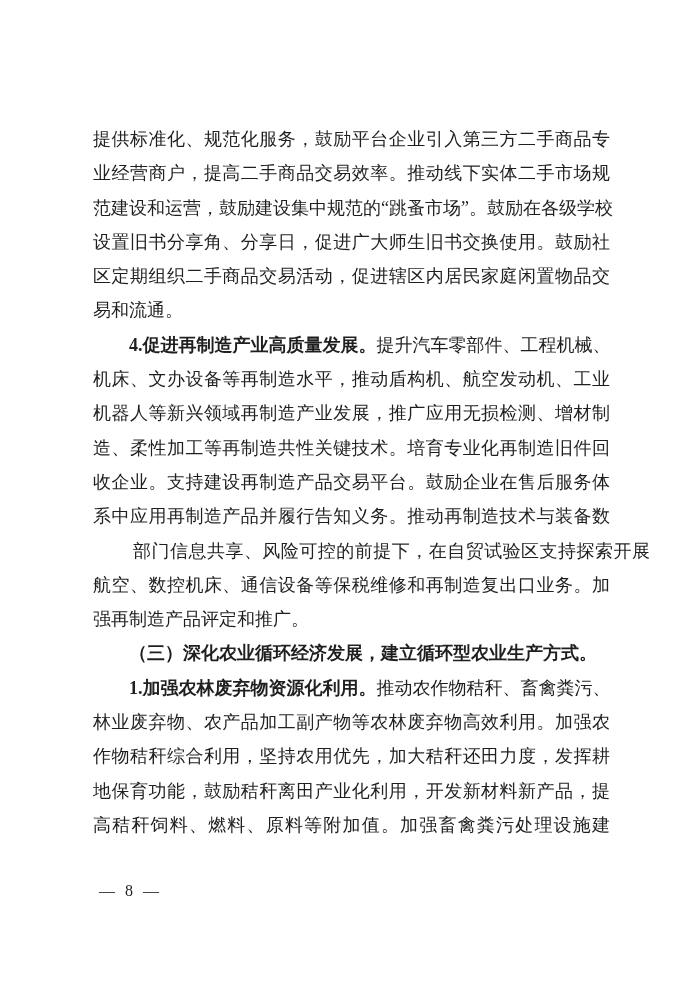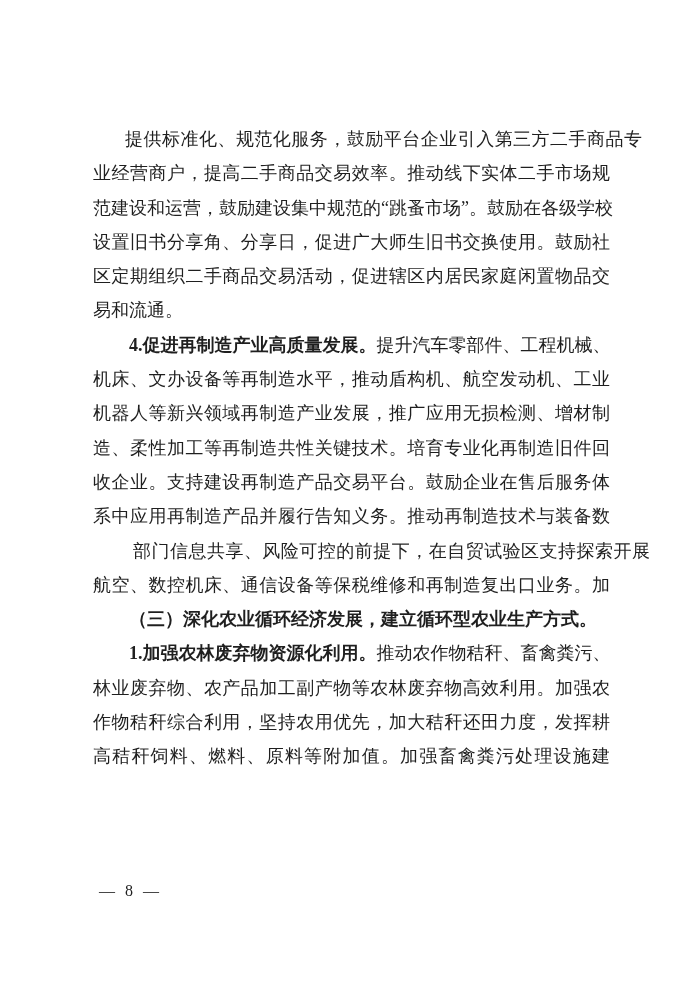--- a/index.html
+++ b/index.html
@@ -38,34 +38,36 @@
     left: 99px;
     top: 882px;
     font-size: 16px;
     letter-spacing: 3px;
   }
 </style>
 </head>
 <body style="background: rgb(255, 255, 255); color: rgb(31, 31, 31);">
 
 <div class="doc-body">
-    <div class="line" style="letter-spacing: 0.481481px; margin-left: 32px;"><span class="seg">提供标准化、规范化服务，鼓励平台企业引入第三方二手商品专</span></div>
+    <div class="line" style="letter-spacing: 0.481481px;"><span class="seg">提供标准化、规范化服务，鼓励平台企业引入第三方二手商品专</span></div>
     <div class="line" style="letter-spacing: 0.481481px;"><span class="seg">业经营商户，提高二手商品交易效率。推动线下实体二手市场规</span></div>
     <div class="line"><span class="seg">范建设和运营，鼓励建设集中规范的“跳蚤市场”。鼓励在各级学校</span></div>
     <div class="line" style="letter-spacing: 0.481481px;"><span class="seg">设置旧书分享角、分享日，促进广大师生旧书交换使用。鼓励社</span></div>
     <div class="line" style="letter-spacing: 0.481481px;"><span class="seg">区定期组织二手商品交易活动，促进辖区内居民家庭闲置物品交</span></div>
     <div class="line"><span class="seg">易和流通。</span></div>
     <div class="line indent"><span class="seg-bold">4.促进再制造产业高质量发展。</span><span class="seg">提升汽车零部件、工程机械、</span></div>
     <div class="line" style="letter-spacing: 0.481481px;"><span class="seg">机床、文办设备等再制造水平，推动盾构机、航空发动机、工业</span></div>
     <div class="line" style="letter-spacing: 0.481481px;"><span class="seg">机器人等新兴领域再制造产业发展，推广应用无损检测、增材制</span></div>
     <div class="line" style="letter-spacing: 0.481481px;"><span class="seg">造、柔性加工等再制造共性关键技术。培育专业化再制造旧件回</span></div>
     <div class="line" style="letter-spacing: 0.481481px;"><span class="seg">收企业。支持建设再制造产品交易平台。鼓励企业在售后服务体</span></div>
     <div class="line" style="letter-spacing: 0.481481px;"><span class="seg">系中应用再制造产品并履行告知义务。推动再制造技术与装备数</span></div>
     <div class="line" style="letter-spacing: 0.481481px; margin-left: 40px;"><span class="seg">部门信息共享、风险可控的前提下，在自贸试验区支持探索开展</span></div>
     <div class="line" style="letter-spacing: 0.481481px;"><span class="seg">航空、数控机床、通信设备等保税维修和再制造复出口业务。加</span></div>
+    <div class="line"><span class="seg">强再制造产品评定和推广。</span></div>
     <div class="line indent"><span class="seg-bold">（三）深化农业循环经济发展，建立循环型农业生产方式。</span></div>
     <div class="line indent"><span class="seg-bold">1.加强农林废弃物资源化利用。</span><span class="seg">推动农作物秸秆、畜禽粪污、</span></div>
     <div class="line" style="letter-spacing: 0.481481px;"><span class="seg">林业废弃物、农产品加工副产物等农林废弃物高效利用。加强农</span></div>
     <div class="line" style="letter-spacing: 0.481481px;"><span class="seg">作物秸秆综合利用，坚持农用优先，加大秸秆还田力度，发挥耕</span></div>
+    <div class="line" style="letter-spacing: 0.481481px;"><span class="seg">地保育功能，鼓励秸秆离田产业化利用，开发新材料新产品，提</span></div>
     <div class="line" style="letter-spacing: 1.19231px;"><span class="seg">高秸秆饲料、燃料、原料等附加值。加强畜禽粪污处理设施建</span></div>
   </div>
 
 <div class="page-number">— 8 —</div>
 
 </body></html>

